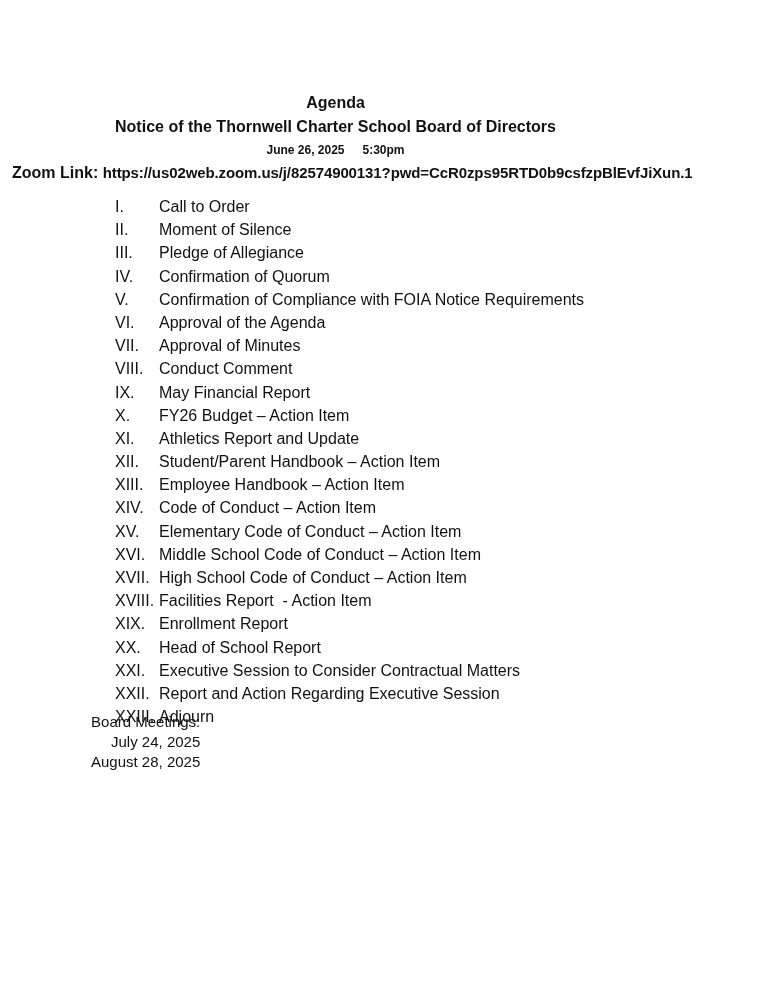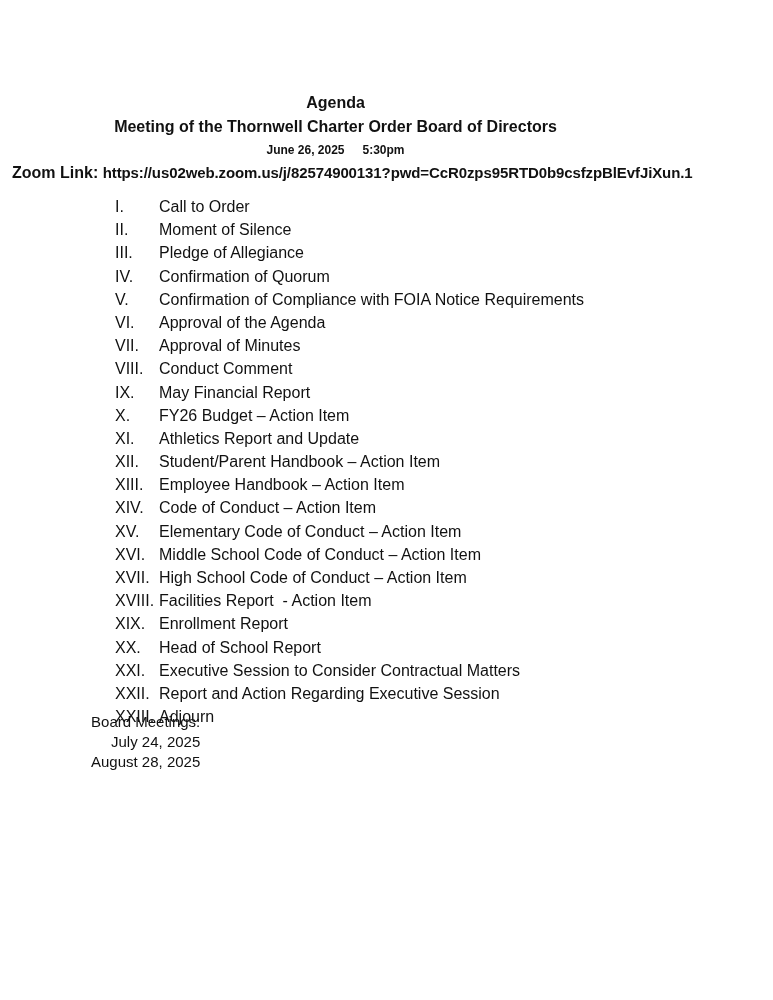--- a/index.html
+++ b/index.html
@@ -80,21 +80,21 @@
       font-size: 13px;
       line-height: 20px;
     }
   </style>
 </head>
 <body>
 
 <div class="page">
 
   <div class="header h-title">Agenda</div>
-  <div class="header h-meeting">Meeting of the Thornwell Charter Order Board of Directors</div>
+  <div class="header h-meeting">Notice of the Thornwell Charter School Board of Directors</div>
   <div class="header h-date">
     <span>June 26, 2025</span><span class="time">5:30pm</span>
   </div>
   <div class="header h-zoom">
     <span>Zoom Link:</span>
     <span class="zoom-url">https://us02web.zoom.us/j/82574900131?pwd=CcR0zps95RTD0b9csfzpBlEvfJiXun.1</span>
   </div>
 
   <ul class="agenda">
     <li>

